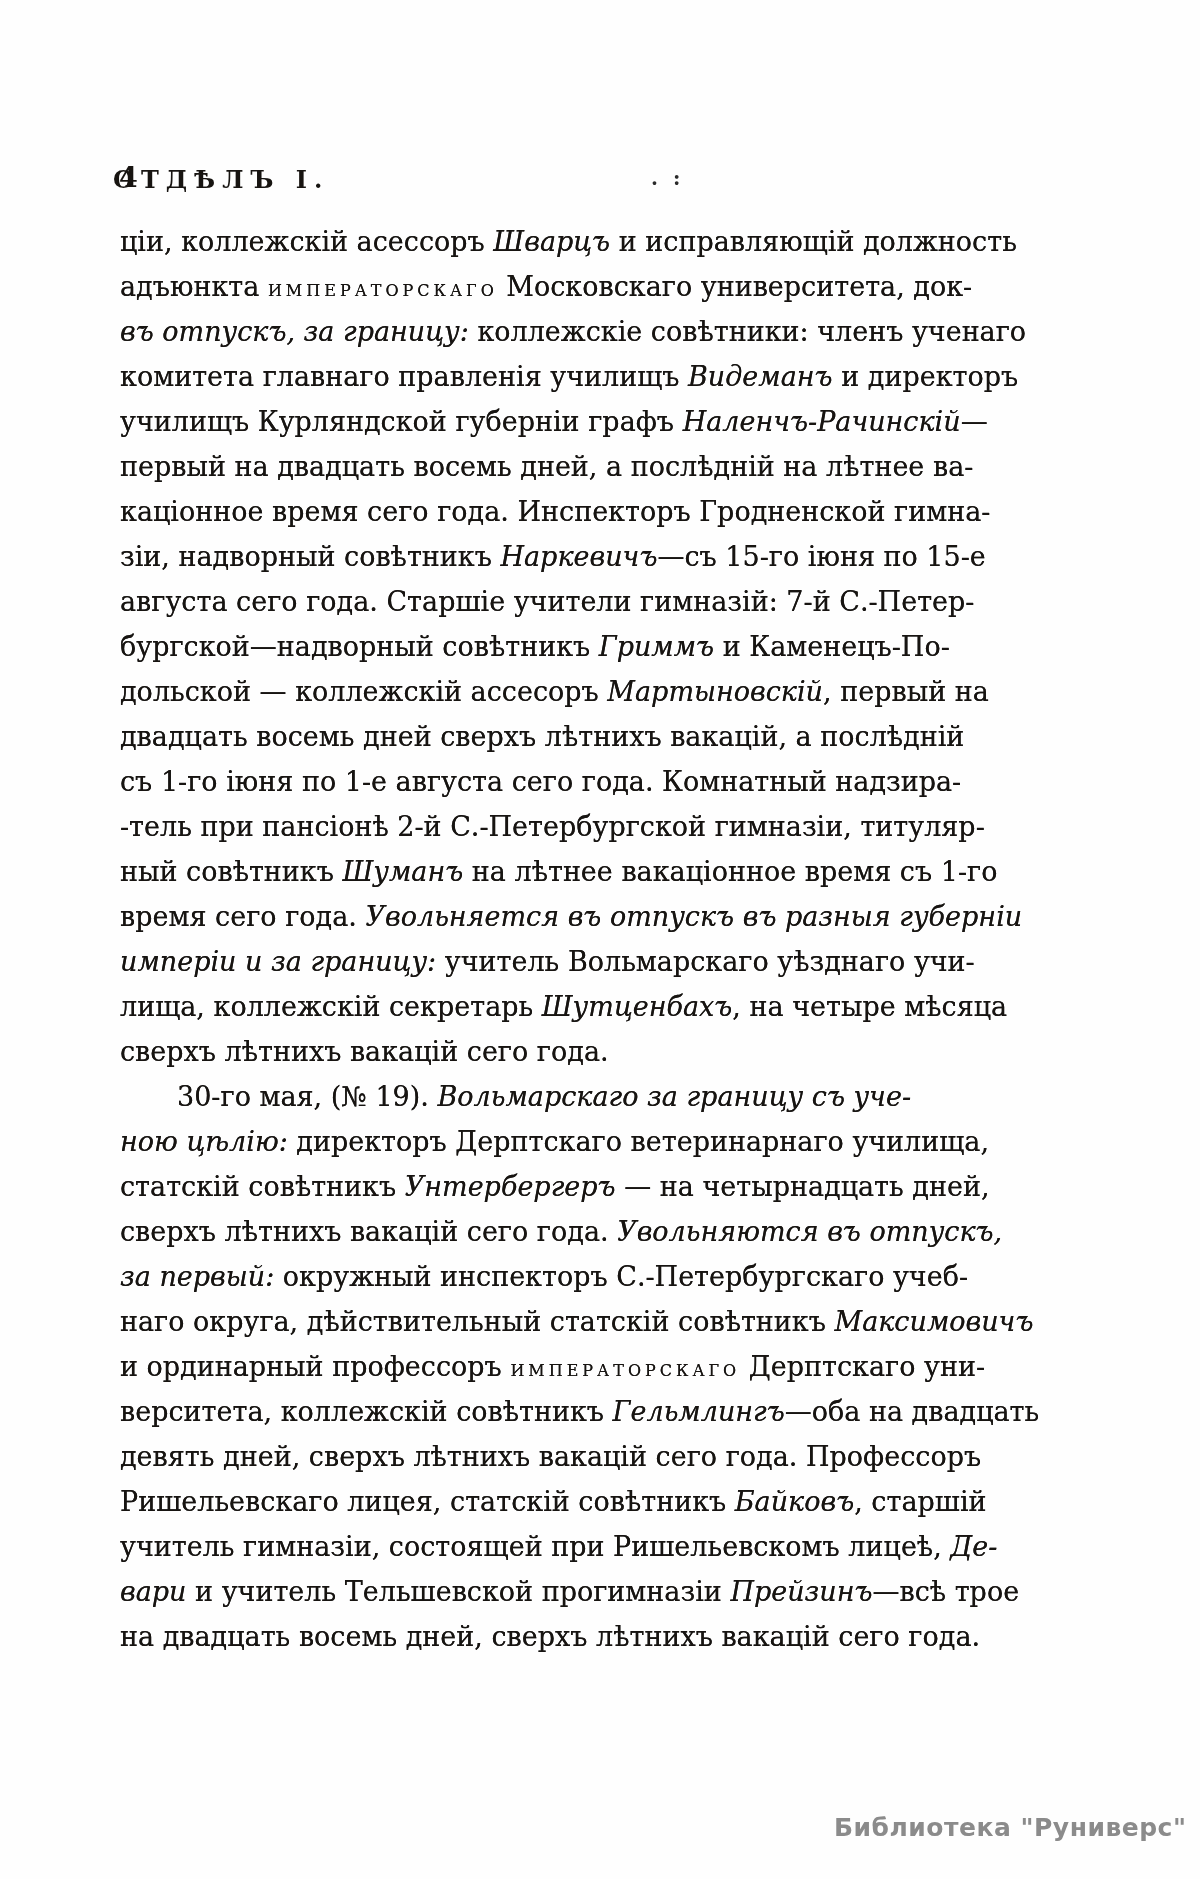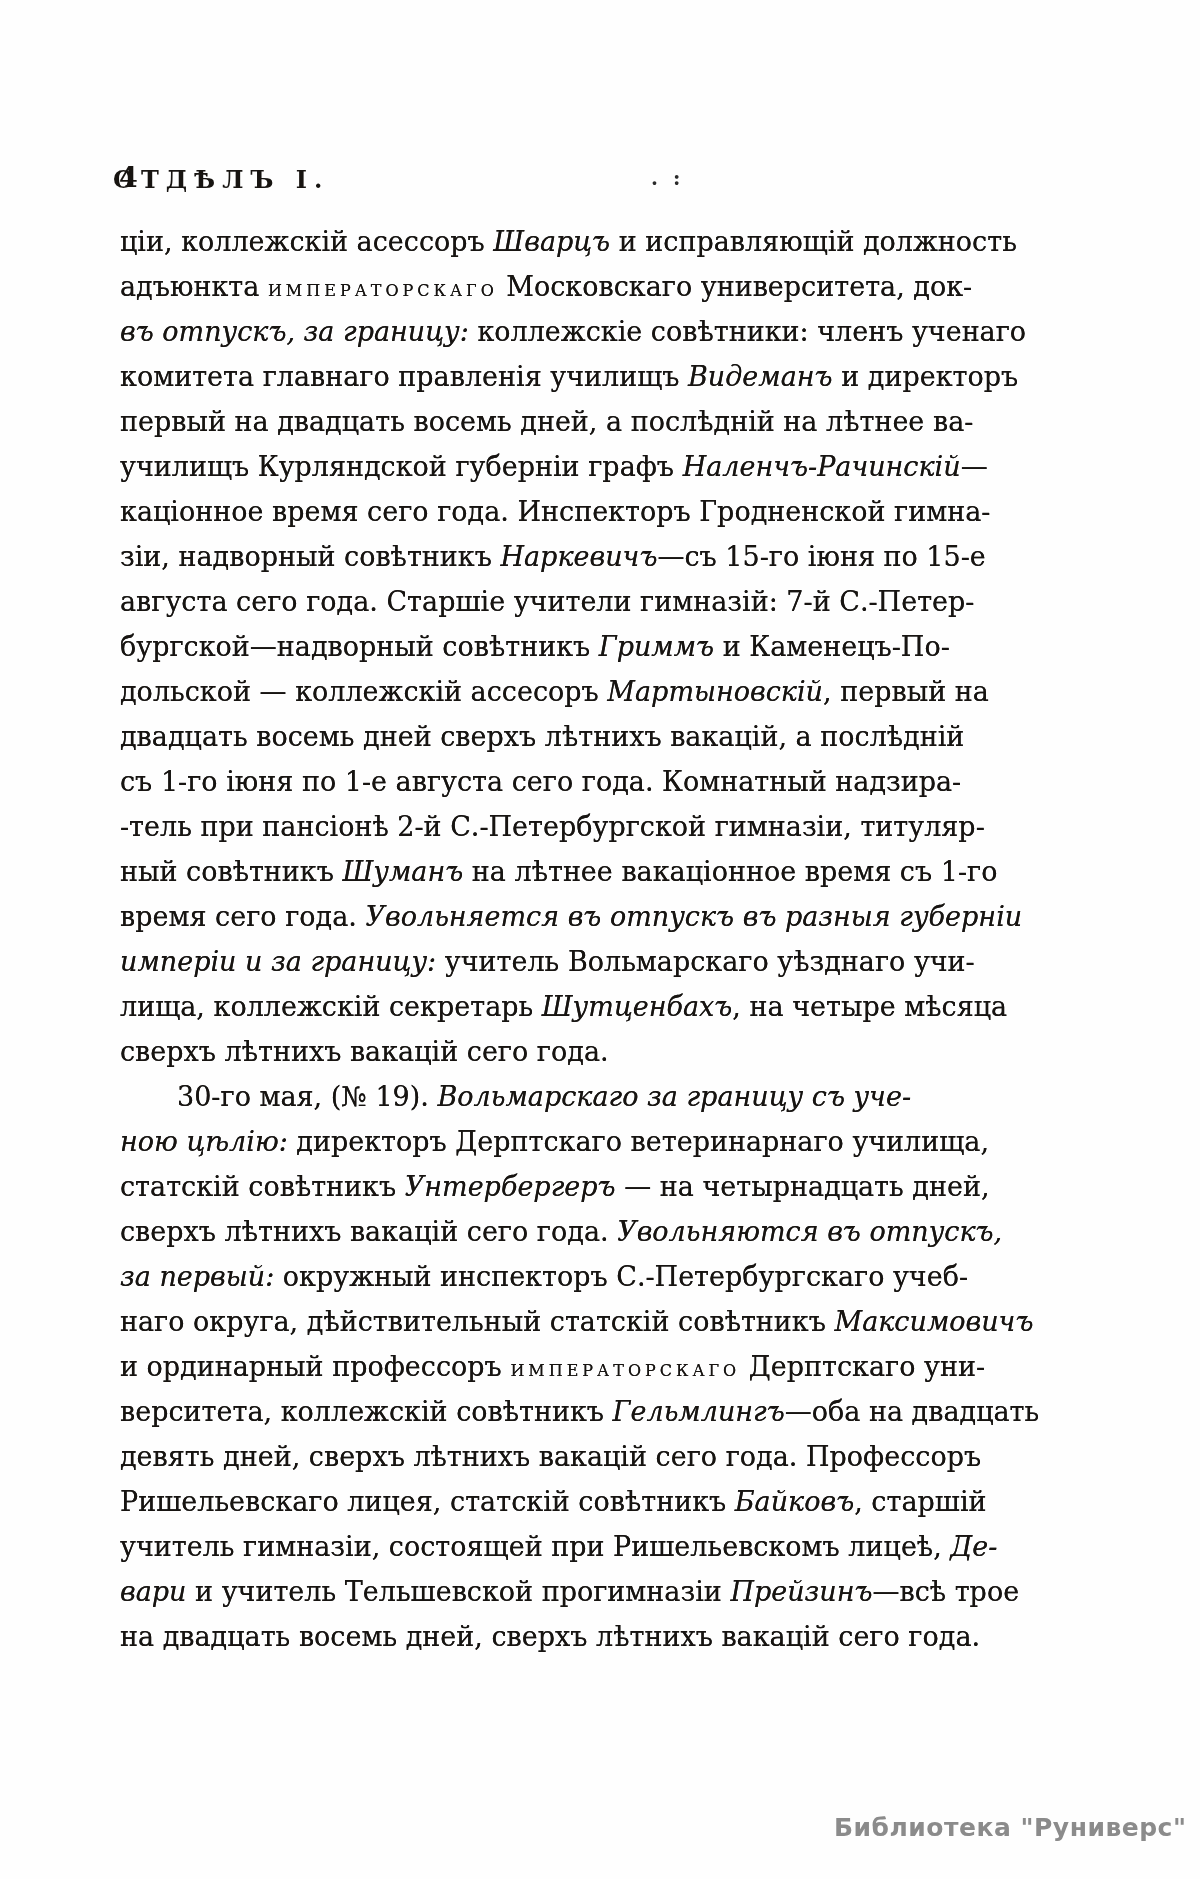--- a/index.html
+++ b/index.html
@@ -101,22 +101,22 @@
     <div class="page-number">4</div>
     <div class="running-head">ОТДѢЛЪ I.</div>
     <div class="scan-artifact">. :</div>
   </div>
 
   <div class="text-block">
       <div class="line"><span class="normal">ціи, коллежскій асессоръ </span><span class="italic">Шварцъ</span><span class="normal"> и исправляющій должность</span></div>
       <div class="line"><span class="normal">адъюнкта </span><span class="spaced">ИМПЕРАТОРСКАГО</span><span class="normal"> Московскаго университета, док-</span></div>
       <div class="line"><span class="italic">въ отпускъ, за границу:</span><span class="normal"> коллежскіе совѣтники: членъ ученаго</span></div>
       <div class="line"><span class="normal">комитета главнаго правленія училищъ </span><span class="italic">Видеманъ</span><span class="normal"> и директоръ</span></div>
+      <div class="line"><span class="normal">училищъ Курляндской губерніи графъ </span><span class="italic">Наленчъ-Рачинскій</span><span class="normal">—</span></div>
       <div class="line"><span class="normal">первый на двадцать восемь дней, а послѣдній на лѣтнее ва-</span></div>
-      <div class="line"><span class="normal">училищъ Курляндской губерніи графъ </span><span class="italic">Наленчъ-Рачинскій</span><span class="normal">—</span></div>
       <div class="line"><span class="normal">каціонное время сего года. Инспекторъ Гродненской гимна-</span></div>
       <div class="line"><span class="normal">зіи, надворный совѣтникъ </span><span class="italic">Наркевичъ</span><span class="normal">—съ 15-го іюня по 15-е</span></div>
       <div class="line"><span class="normal">августа сего года. Старшіе учители гимназій: 7-й С.-Петер-</span></div>
       <div class="line"><span class="normal">бургской—надворный совѣтникъ </span><span class="italic">Гриммъ</span><span class="normal"> и Каменецъ-По-</span></div>
       <div class="line"><span class="normal">дольской — коллежскій ассесоръ </span><span class="italic">Мартыновскій</span><span class="normal">, первый на</span></div>
       <div class="line"><span class="normal">двадцать восемь дней сверхъ лѣтнихъ вакацій, а послѣдній</span></div>
       <div class="line"><span class="normal">съ 1-го іюня по 1-е августа сего года. Комнатный надзира-</span></div>
       <div class="line"><span class="normal">-тель при пансіонѣ 2-й С.-Петербургской гимназіи, титуляр-</span></div>
       <div class="line"><span class="normal">ный совѣтникъ </span><span class="italic">Шуманъ</span><span class="normal"> на лѣтнее вакаціонное время съ 1-го</span></div>
       <div class="line"><span class="normal">время сего года. </span><span class="italic">Увольняется въ отпускъ въ разныя губерніи</span></div>

